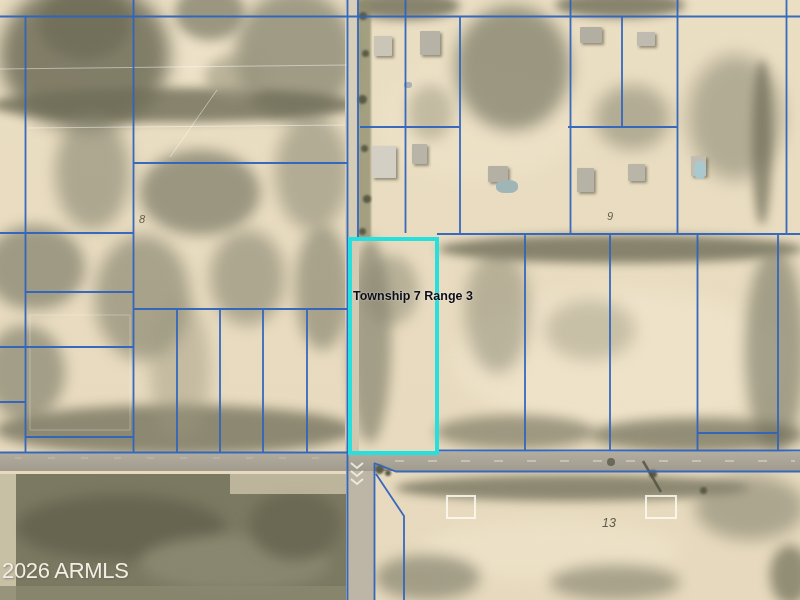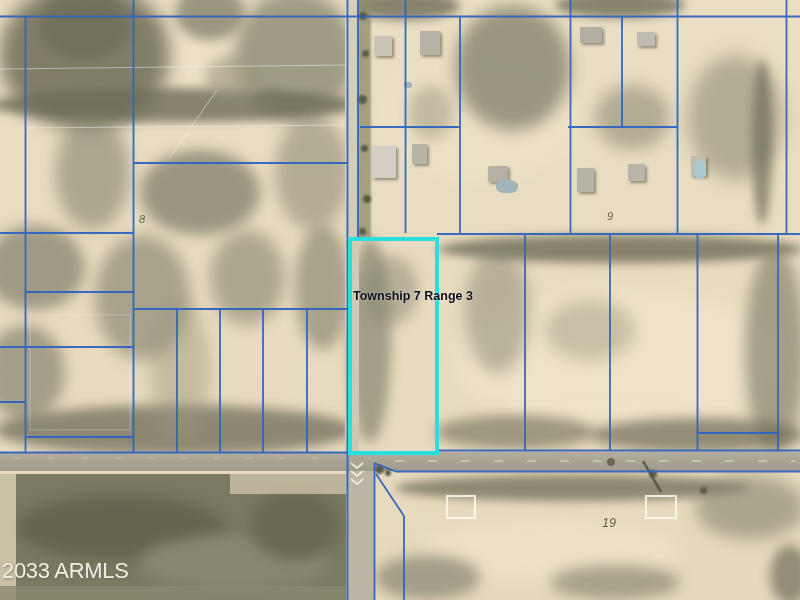--- a/index.html
+++ b/index.html
@@ -150,15 +150,15 @@
                M525 234 V450 M610 234 V450 M697.5 234 V450 M778 234 V450
                M374.5 463 V600 M376 474 L404 516 V600"></path>
     </g>
 
     <rect id="highlight-rect" x="350" y="239" width="87" height="214" fill="none" stroke-width="4" stroke="#27e0de"></rect>
   </svg>
 
   <div class="maplabel" id="township-label" style="color: rgb(13, 13, 24);">Township 7 Range 3</div>
   <div class="maplabel secnum" id="sec8" style="color: rgb(95, 93, 77);">8</div>
   <div class="maplabel secnum" id="sec9" style="color: rgb(95, 93, 77);">9</div>
-  <div class="maplabel secnum" id="sec16" style="color: rgb(95, 93, 77);">19</div>
-  <div class="maplabel" id="watermark" style="color: rgb(242, 239, 230);">2033 ARMLS</div>
+  <div class="maplabel secnum" id="sec16" style="color: rgb(95, 93, 77);">13</div>
+  <div class="maplabel" id="watermark" style="color: rgb(242, 239, 230);">2026 ARMLS</div>
 </div>
 
 </body></html>

